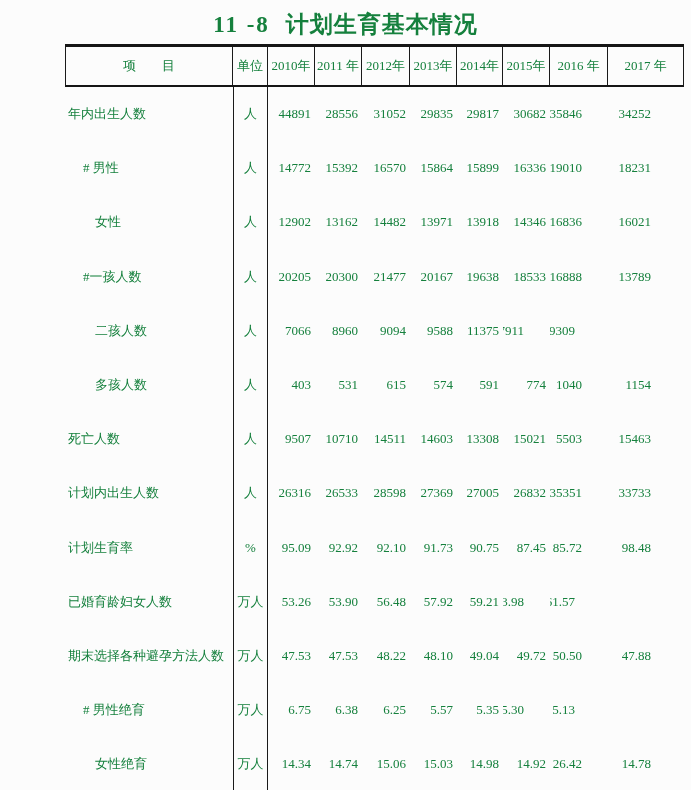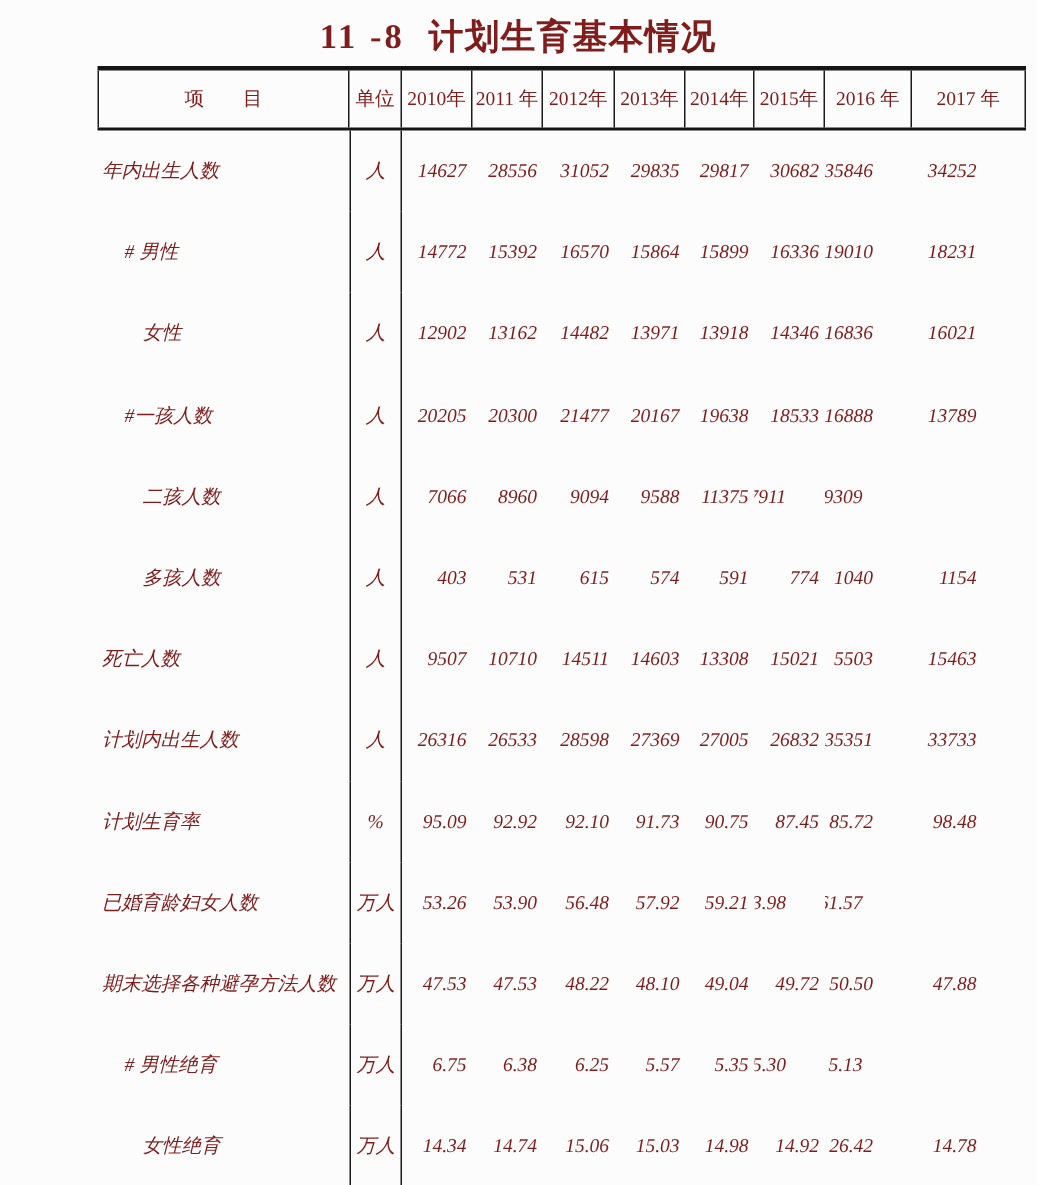--- a/index.html
+++ b/index.html
@@ -1,20 +1,20 @@
 <!DOCTYPE html>
 <html><head>
 <meta charset="utf-8">
 <style>
   html,body{margin:0;padding:0;}
   .page{
     position:relative;
     width:691px;height:790px;
     background:#fcfcfc;
-    color:#7f1d1d;
+    color:#15803d;
     font-family:"Liberation Serif","DejaVu Serif",serif;
     overflow:hidden;
   }
   .title{
     position:absolute;top:9px;left:0;width:100%;
     text-align:center;
     font-weight:bold;font-size:23px;
     letter-spacing:1px;
     white-space:nowrap;
   }
@@ -32,21 +32,21 @@
     border-bottom:2px solid #151515;
   }
   .header-row .cell{
     display:flex;align-items:center;justify-content:center;
     font-size:13px;
     border-right:1.5px solid #1a1a1a;
     white-space:nowrap;
     overflow:hidden;
   }
   .header-row .cell:first-child{border-left:1.5px solid #1a1a1a;}
-  .body .grid-row{height:54.2px;font-style:italic;}
+  .body .grid-row{height:54.2px;}
   .body .cell{
     display:flex;align-items:center;
     font-size:13px;
     white-space:nowrap;
     overflow:hidden;
   }
   .cell.label{justify-content:flex-start;padding-left:3px;}
   .cell.label.ind-1{padding-left:18px;}
   .cell.label.ind-2{padding-left:30px;}
   .cell.unit{
@@ -81,21 +81,21 @@
         <div class="cell">2015年</div>
         <div class="cell">2016 年</div>
         <div class="cell">2017 年</div>
       </div>
 
     <div class="body">
 
   <div class="grid-row">
     <div class="cell label ind-0">年内出生人数</div>
     <div class="cell unit">人</div>
-  <div class="cell val c0">14627</div>
+  <div class="cell val c0">44891</div>
           <div class="cell val c1">28556</div>
           <div class="cell val c2">31052</div>
           <div class="cell val c3">29835</div>
           <div class="cell val c4">29817</div>
           <div class="cell val c5">30682</div>
           <div class="cell val c6">35846</div>
           <div class="cell val c7">34252</div>
         </div>
 
   <div class="grid-row">

